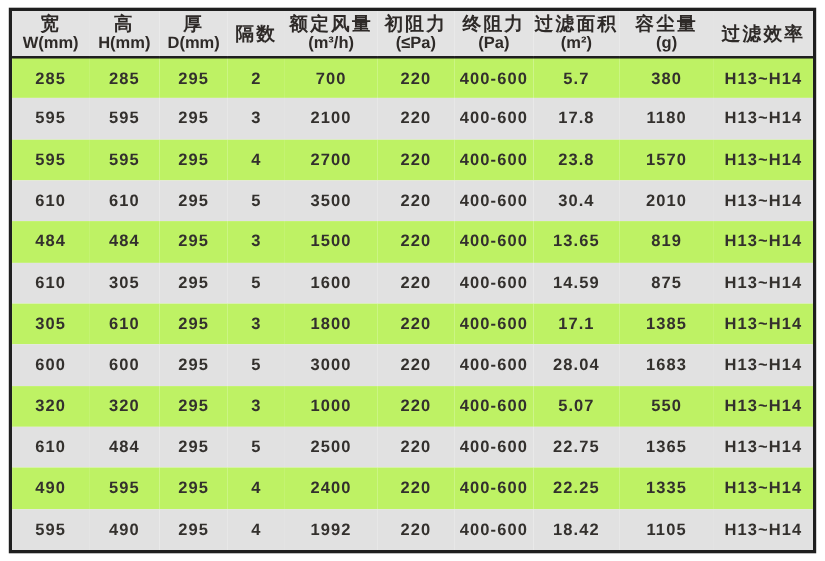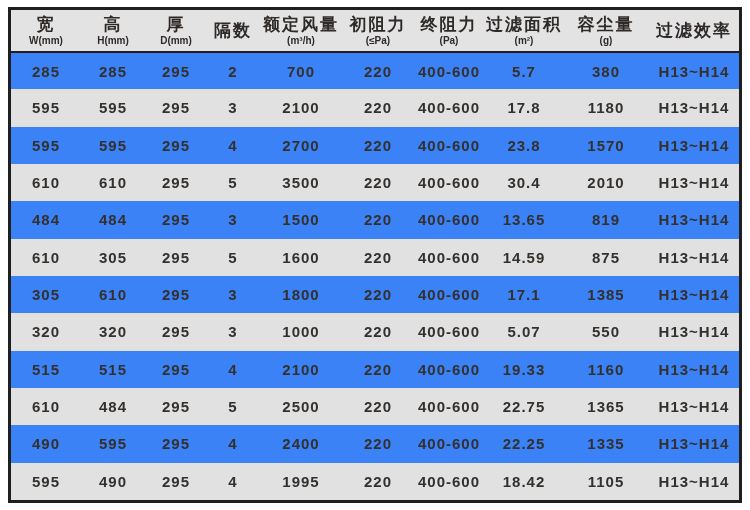--- a/index.html
+++ b/index.html
@@ -56,27 +56,27 @@
     padding: 0;
   }
   .h-main {
     display: block;
     font-size: 17px;
     line-height: 1.15;
     letter-spacing: 2px;
   }
   .h-sub {
     display: block;
-    font-size: 10px;
+    font-size: 15px;
     line-height: 1.1;
     letter-spacing: 0px;
   }
   tbody tr {
     height: 28px;
-    background: #3b82f6;
+    background: #bef264;
   }
   tbody tr:nth-child(even) {
     background: #e1e1e1;
   }
   tbody td {
     text-align: center;
     vertical-align: middle;
     color: #33302d;
     font-weight: bold;
     font-size: 15px;
@@ -224,44 +224,44 @@
             <td>295</td>
             <td>3</td>
             <td>1800</td>
             <td>220</td>
             <td>400-600</td>
             <td>17.1</td>
             <td>1385</td>
             <td>H13~H14</td>
           </tr>
           <tr>
+            <td>600</td>
+            <td>600</td>
+            <td>295</td>
+            <td>5</td>
+            <td>3000</td>
+            <td>220</td>
+            <td>400-600</td>
+            <td>28.04</td>
+            <td>1683</td>
+            <td>H13~H14</td>
+          </tr>
+          <tr>
             <td>320</td>
             <td>320</td>
             <td>295</td>
             <td>3</td>
             <td>1000</td>
             <td>220</td>
             <td>400-600</td>
             <td>5.07</td>
             <td>550</td>
             <td>H13~H14</td>
           </tr>
           <tr>
-            <td>515</td>
-            <td>515</td>
-            <td>295</td>
-            <td>4</td>
-            <td>2100</td>
-            <td>220</td>
-            <td>400-600</td>
-            <td>19.33</td>
-            <td>1160</td>
-            <td>H13~H14</td>
-          </tr>
-          <tr>
             <td>610</td>
             <td>484</td>
             <td>295</td>
             <td>5</td>
             <td>2500</td>
             <td>220</td>
             <td>400-600</td>
             <td>22.75</td>
             <td>1365</td>
             <td>H13~H14</td>
@@ -276,21 +276,21 @@
             <td>400-600</td>
             <td>22.25</td>
             <td>1335</td>
             <td>H13~H14</td>
           </tr>
           <tr>
             <td>595</td>
             <td>490</td>
             <td>295</td>
             <td>4</td>
-            <td>1995</td>
+            <td>1992</td>
             <td>220</td>
             <td>400-600</td>
             <td>18.42</td>
             <td>1105</td>
             <td>H13~H14</td>
           </tr>
         </tbody>
     </table>
   </div>
 </div>

